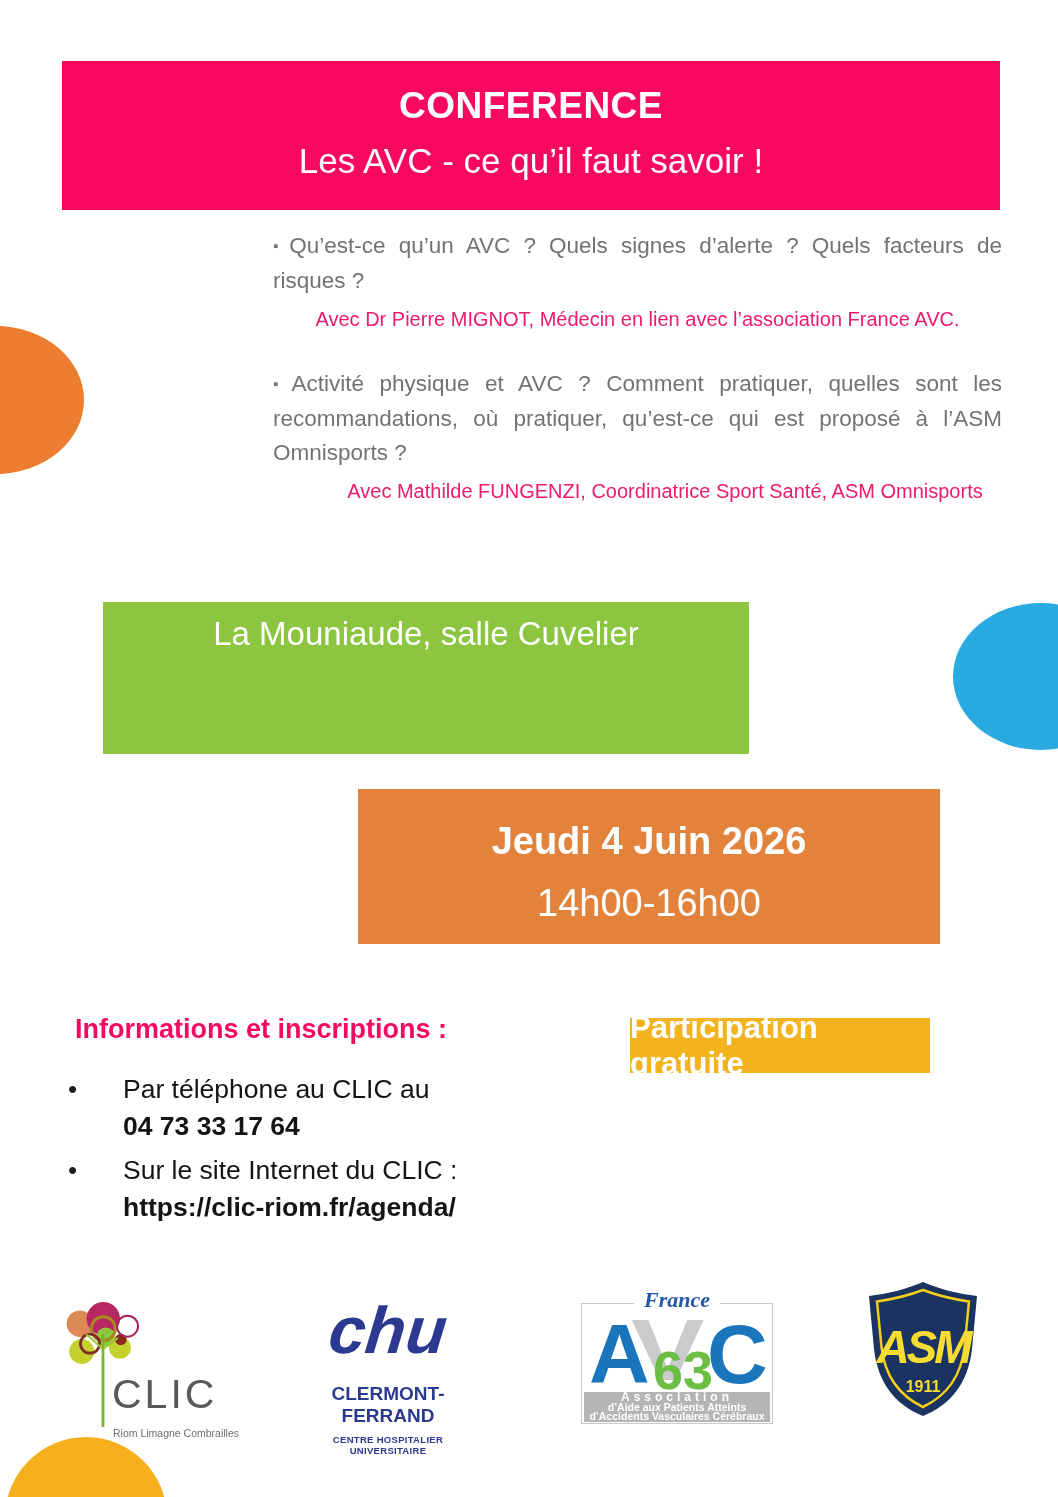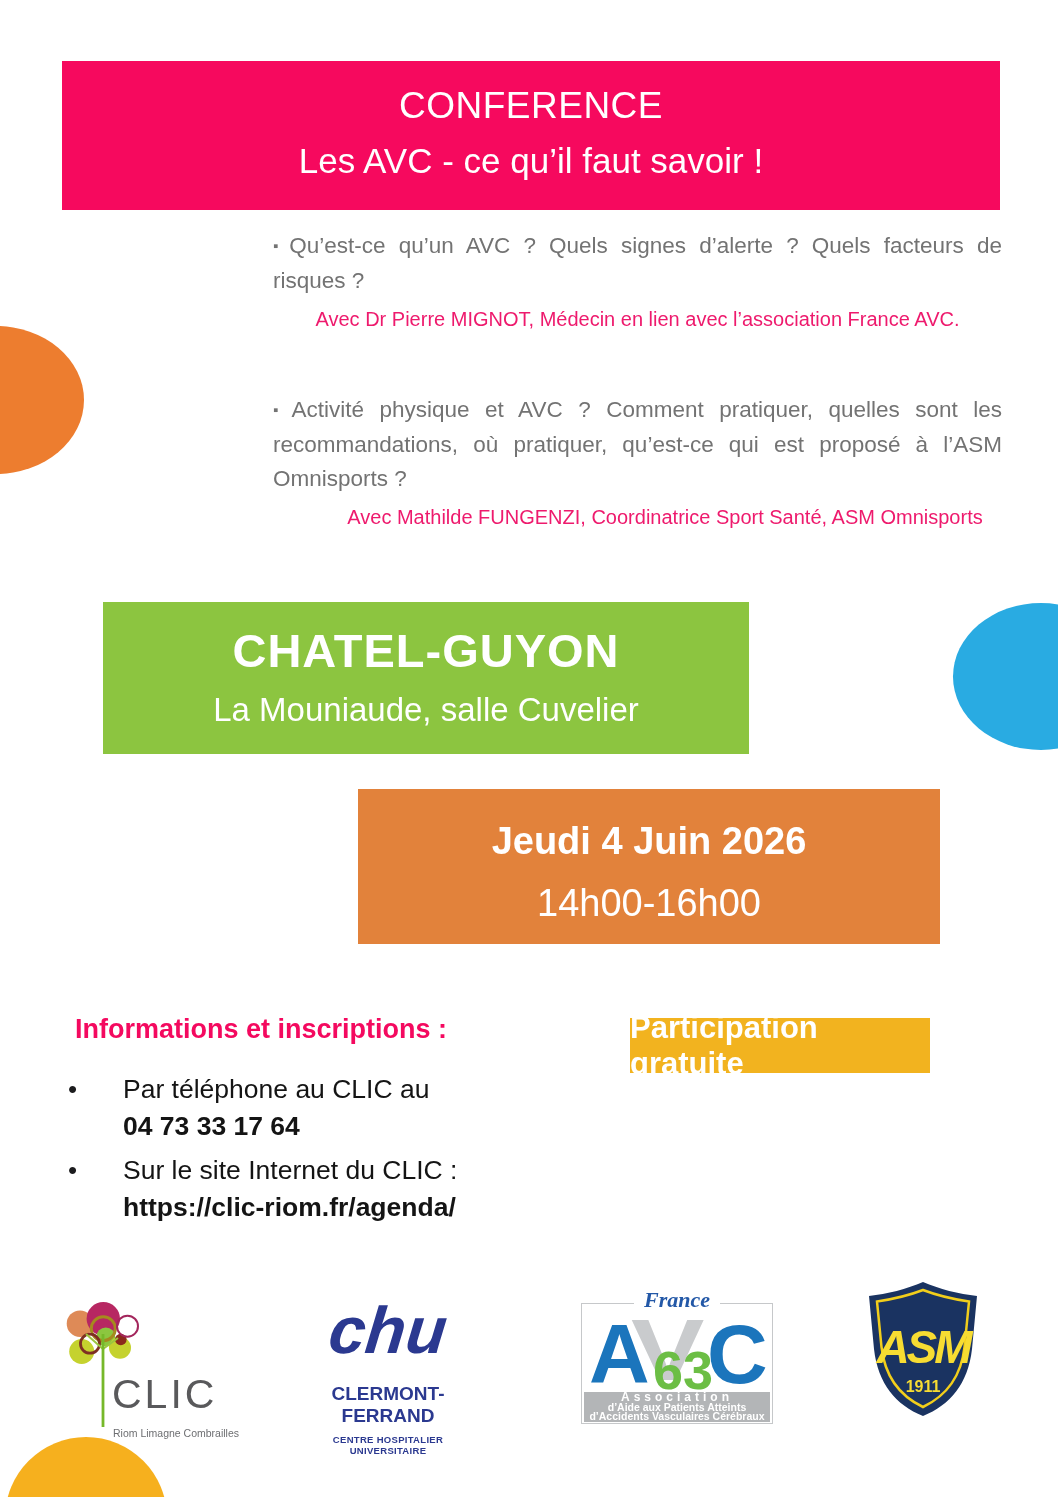--- a/index.html
+++ b/index.html
@@ -8,27 +8,27 @@
 
   
   .shape{position:absolute;border-radius:50%;}
   .shape-orange{left:-92px;top:326px;width:176px;height:148px;background:#ED7D2F;}
   .shape-blue{left:953px;top:603px;width:176px;height:147px;background:#29ABE2;}
   .shape-yellow{left:5px;top:1437px;width:162px;height:162px;background:#F6B01E;}
 
   
   .banner-pink{position:absolute;left:62px;top:61px;width:938px;height:149px;
                background:#F6095E;color:#fff;text-align:center;}
-  .conf-title{margin-top:24px;font-size:37px;font-weight:normal;letter-spacing:.5px;}
+  .conf-title{margin-top:24px;font-size:37px;font-weight:bold;letter-spacing:.5px;}
   .conf-subtitle{margin-top:14px;font-size:35px;font-weight:normal;}
 
   
   .topics{position:absolute;left:273px;top:229px;width:729px;}
   .question{margin:0;font-size:22.5px;line-height:34.5px;text-align:justify;color:#737373;}
-  .q2{margin-top:62px;}
+  .q2{margin-top:36px;}
   .speaker{margin:0;color:#EE1A6D;font-size:20px;line-height:24px;text-align:center;}
   .s1{margin-top:9px;}
   .s2{margin-top:8px;padding-left:55px;}
   .sq{font-size:15px;vertical-align:2px;padding-right:4px;}
 
   
   .banner-green{position:absolute;left:103px;top:602px;width:646px;height:152px;
                 background:#8CC540;color:#fff;text-align:center;}
   .city{margin-top:21px;font-size:47px;font-weight:bold;letter-spacing:1px;}
   .venue{margin-top:13px;font-size:33px;}
@@ -100,21 +100,20 @@
   </header>
 
   <section class="topics">
     <p class="question"><span class="sq">▪</span><span>Qu’est-ce qu’un AVC ? Quels signes d’alerte ? Quels facteurs de risques ?</span></p>
     <p class="speaker s1">Avec Dr Pierre MIGNOT, Médecin en lien avec l’association France AVC.</p>
     <p class="question q2"><span class="sq">▪</span><span>Activité physique et AVC ? Comment pratiquer, quelles sont les recommandations, où pratiquer, qu’est-ce qui est proposé à l’ASM Omnisports ?</span></p>
     <p class="speaker s2">Avec Mathilde FUNGENZI, Coordinatrice Sport Santé, ASM Omnisports</p>
   </section>
 
   <section class="banner-green">
-    <div class="city">CHATEL-GUYON</div>
     <div class="venue">La Mouniaude, salle Cuvelier</div>
   </section>
 
   <section class="banner-orange">
     <div class="date">Jeudi 4 Juin 2026</div>
     <div class="time">14h00-16h00</div>
   </section>
 
   <div class="info-heading">Informations et inscriptions :</div>
 

